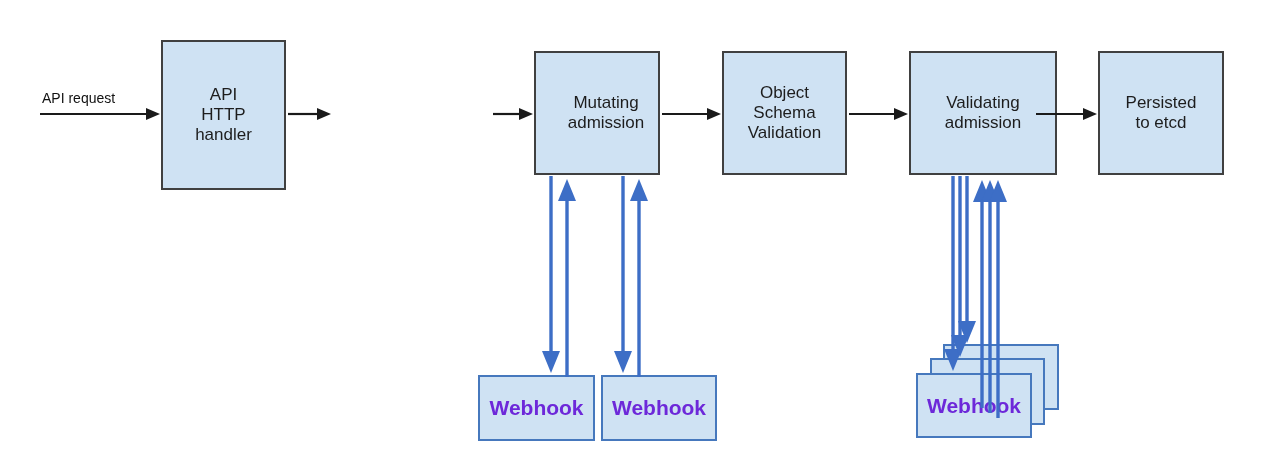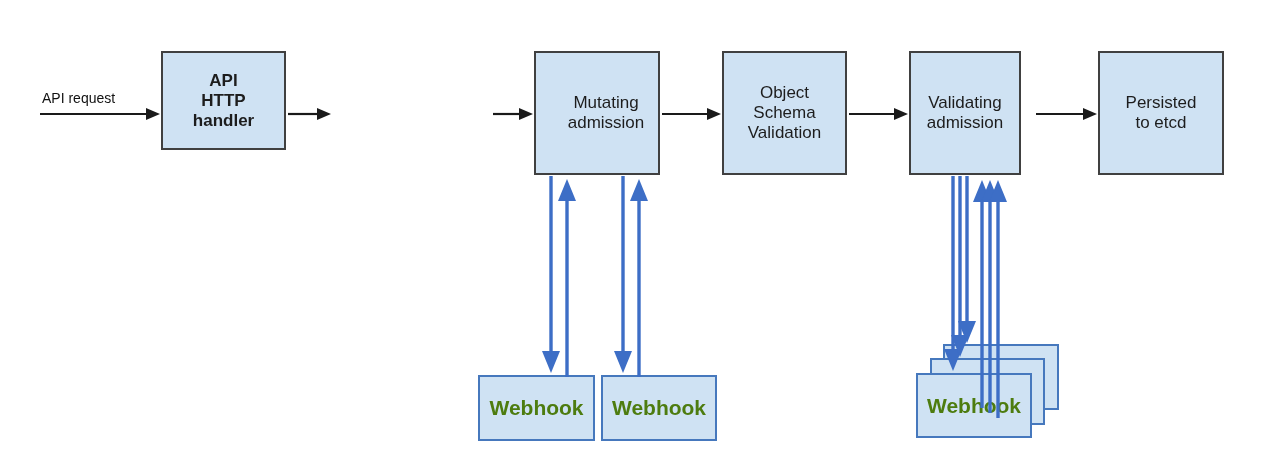--- a/index.html
+++ b/index.html
@@ -10,21 +10,21 @@
     position:absolute;box-sizing:border-box;
     background:#cfe2f3;border:2px solid #404040;
     display:flex;align-items:center;justify-content:center;
     text-align:center;white-space:pre-line;
     font-size:17px;line-height:20px;color:#1d1d1d;
   }
   .webhook{
     position:absolute;box-sizing:border-box;
     background:#cfe2f3;border:2px solid #4678bd;
     display:flex;align-items:center;justify-content:center;
-    text-align:center;font-size:21px;font-weight:700;color:#4d7c0f;
+    text-align:center;font-size:21px;font-weight:700;color:#6d28d9;
     white-space:nowrap;
   }
   .stackbox{
     position:absolute;box-sizing:border-box;
     background:#cfe2f3;border:2px solid #4678bd;
   }
   .request-label{
     position:absolute;left:42px;top:90px;
     font-size:14px;color:#111;white-space:nowrap;
   }
@@ -34,29 +34,29 @@
   .blu{stroke:#3d6ec6;stroke-width:3.4;}
   .bluhead{fill:#3d6ec6;stroke:none;}
 </style>
 </head>
 <body>
 
 <div class="stage">
 
   <div class="request-label">API request</div>
 
-  <div class="node" style="left:161px;top:51px;width:125px;height:99px;font-weight:bold;">API
+  <div class="node" style="left:161px;top:40px;width:125px;height:150px;">API
 HTTP
 handler</div>
   <div class="node" style="left:534px;top:51px;width:126px;height:124px;padding-left:18px;">Mutating
 admission</div>
   <div class="node" style="left:722px;top:51px;width:125px;height:124px;">Object
 Schema
 Validation</div>
-  <div class="node" style="left:909px;top:51px;width:112px;height:124px;">Validating
+  <div class="node" style="left:909px;top:51px;width:148px;height:124px;">Validating
 admission</div>
   <div class="node" style="left:1098px;top:51px;width:126px;height:124px;text-align:center;">Persisted
 to etcd</div>
 
   <div class="webhook" style="left:478px;top:375px;width:117px;height:66px;">Webhook</div>
   <div class="webhook" style="left:601px;top:375px;width:116px;height:66px;">Webhook</div>
 
   <div class="stackbox" style="left:943px;top:344px;width:116px;height:66px;"></div>
   <div class="stackbox" style="left:930px;top:358px;width:115px;height:67px;"></div>
   <div class="webhook" style="left:916px;top:373px;width:116px;height:65px;">Webhook</div>

